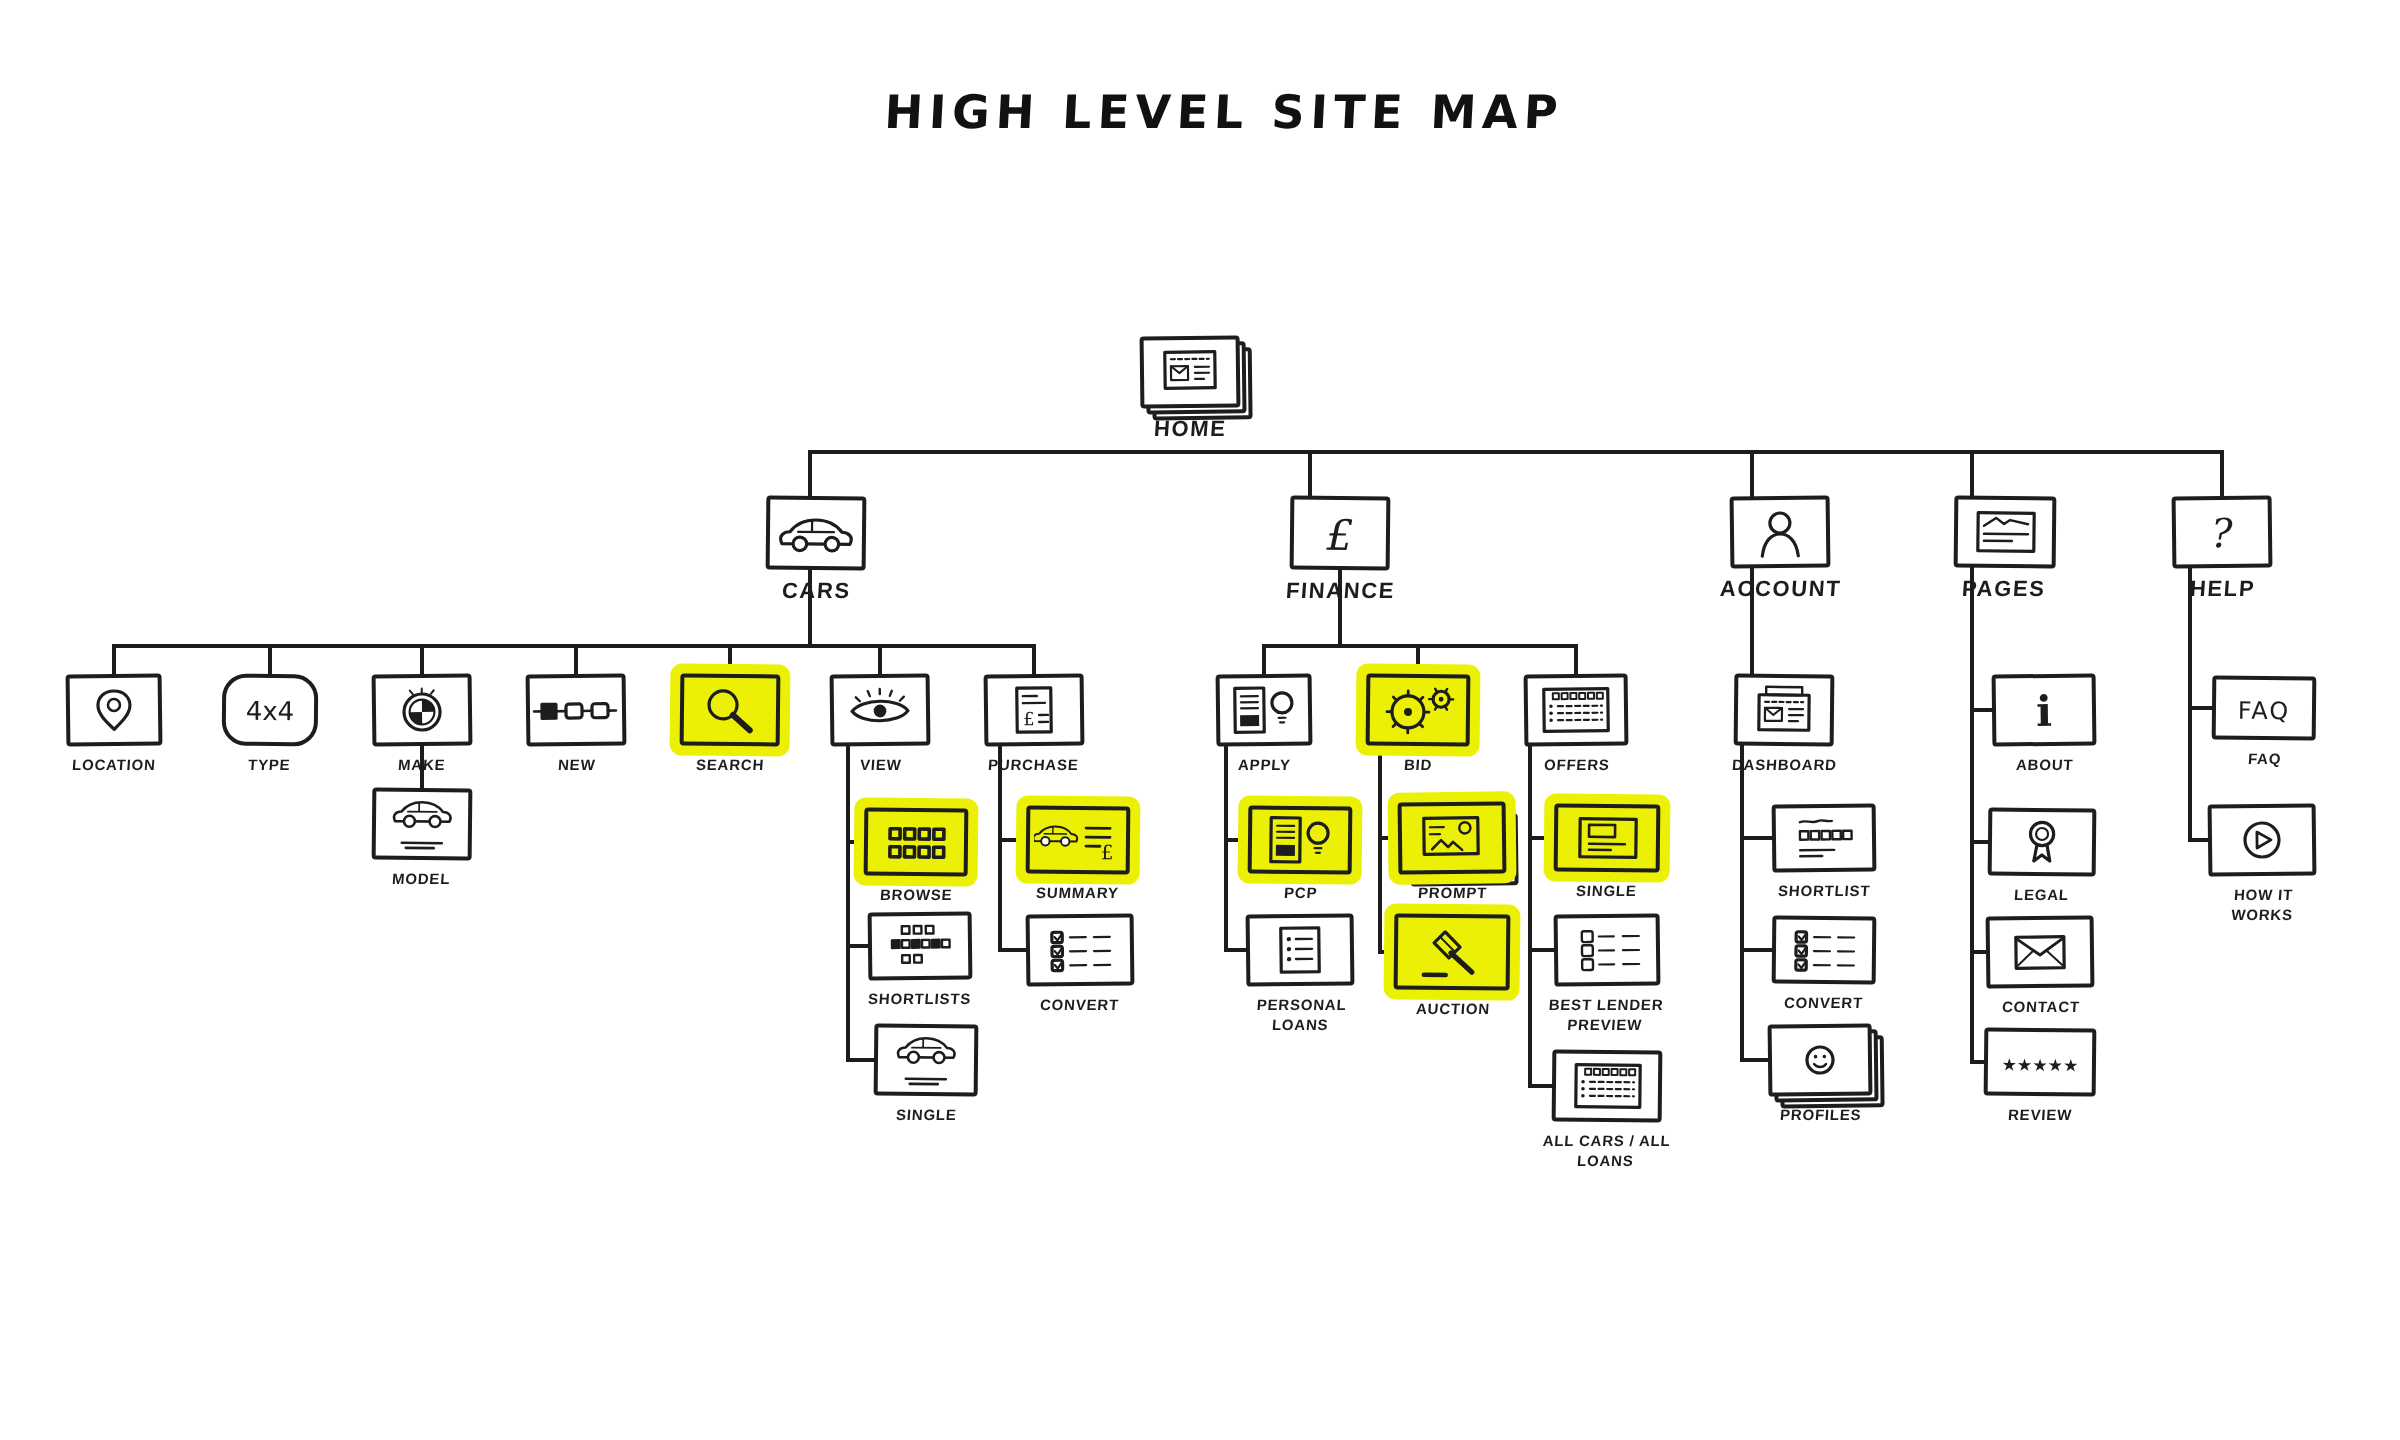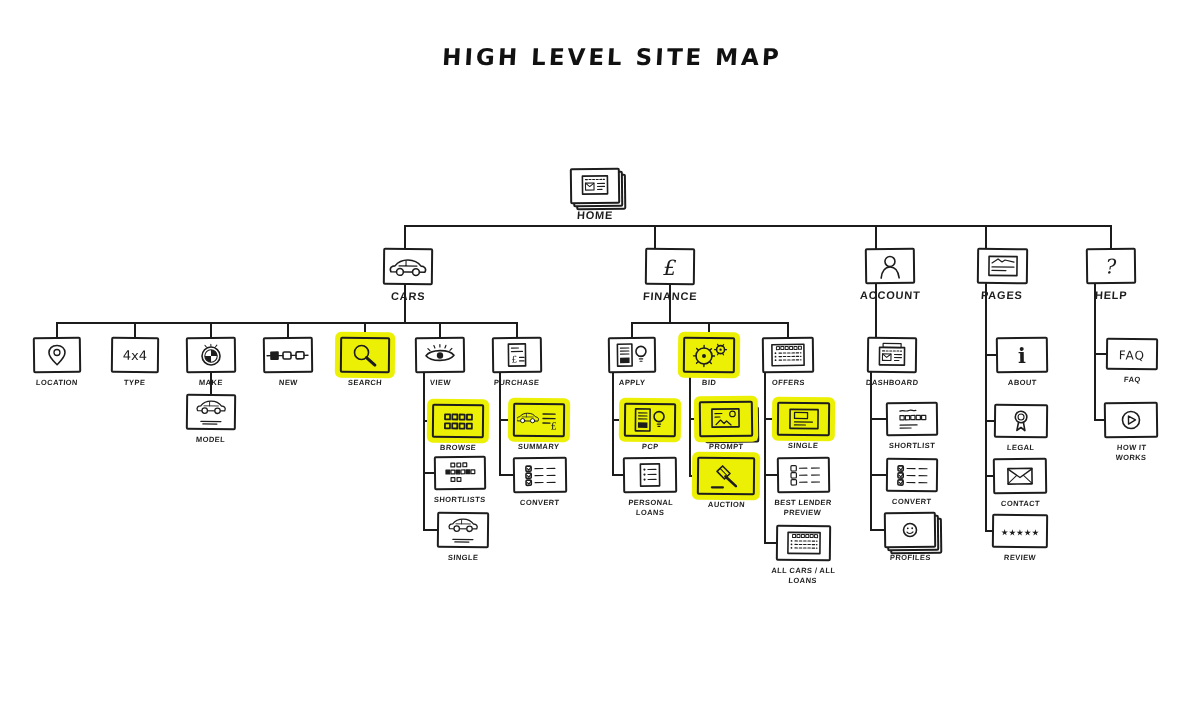--- a/index.html
+++ b/index.html
@@ -115,21 +115,21 @@
           <svg width="44" height="28" viewBox="0 0 44 28">
             <g fill="none" stroke="#1d1d1d" stroke-width="1.6" stroke-linecap="round" stroke-linejoin="round">
               <path d="M22 4.5 c5 0 8 3.2 8 7.2 c0 4.5-4.5 8.5-8 12 c-3.5-3.5-8-7.5-8-12 c0-4 3-7.2 8-7.2 z"></path>
               <circle cx="22" cy="11.5" r="3" stroke-width="1.3"></circle>
             </g>
           </svg>
         </div>
         <div class="label">LOCATION</div>
       </div>
       <div class="node rB" style="left: 90px; top: 337px;">
-        <div class="box" style="width: 48px; height: 36px;">
+        <div class="box" style="width: 48px; height: 36px; border-radius: 12px;">
           <svg width="44" height="28" viewBox="0 0 44 28">
             <g fill="none" stroke="#1d1d1d" stroke-width="1.6" stroke-linecap="round" stroke-linejoin="round">
               <text x="22" y="19" text-anchor="middle" font-size="13" font-family="DejaVu Sans,sans-serif" fill="#1d1d1d" stroke="none">4x4</text>
             </g>
           </svg>
         </div>
         <div class="label">TYPE</div>
       </div>
       <div class="node rA" style="left: 166px; top: 337px;">
         <div class="box" style="width: 50px; height: 36px;">

